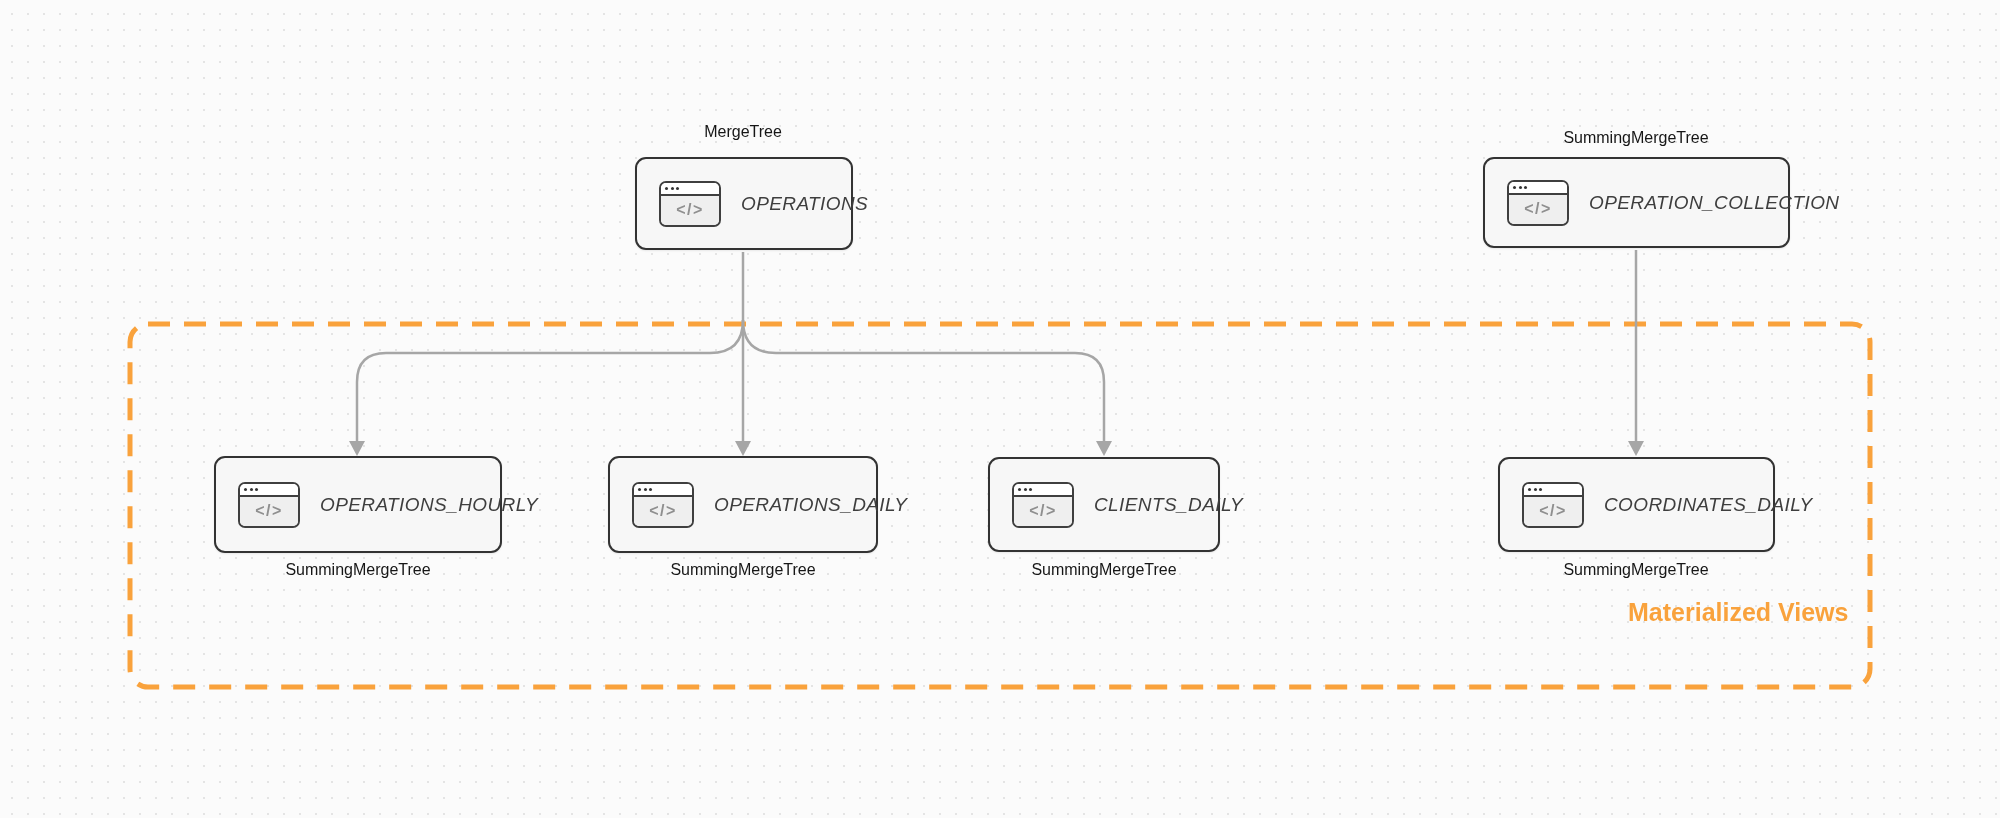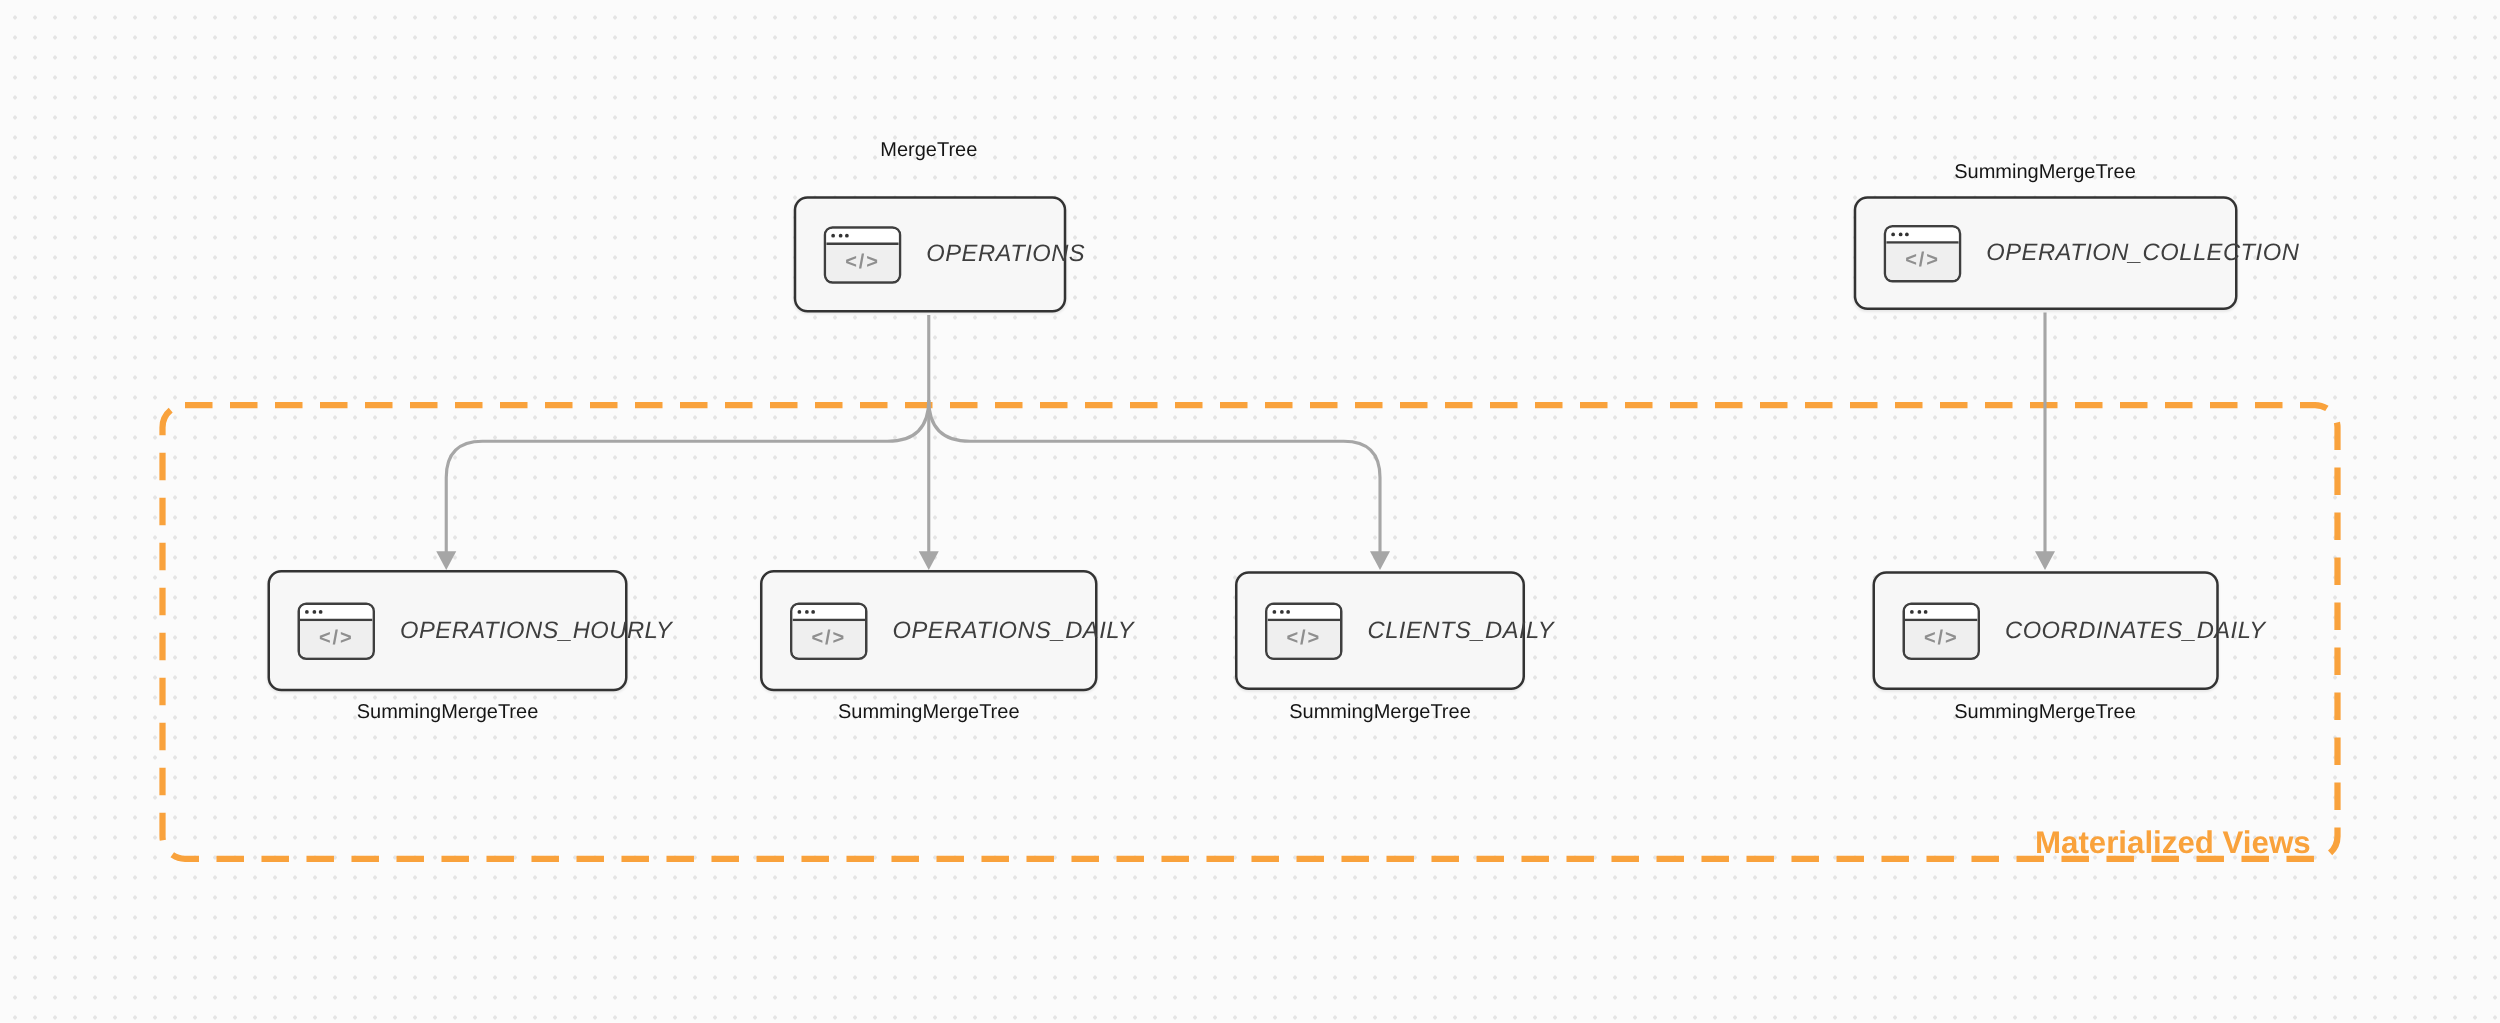--- a/index.html
+++ b/index.html
@@ -106,21 +106,21 @@
     <path d="M 743 320 Q 743 353 710 353 L 386 353 Q 357 353 357 382 L 357 442" fill="none" stroke="#A6A6A6" stroke-width="2.5"></path>
     <polygon points="349,441 365,441 357,456" fill="#A6A6A6"></polygon>
 
     <path d="M 743 320 Q 743 353 776 353 L 1075 353 Q 1104 353 1104 382 L 1104 442" fill="none" stroke="#A6A6A6" stroke-width="2.5"></path>
     <polygon points="1096,441 1112,441 1104,456" fill="#A6A6A6"></polygon>
 
     <path d="M 1636 250 L 1636 442" fill="none" stroke="#A6A6A6" stroke-width="2.5"></path>
     <polygon points="1628,441 1644,441 1636,456" fill="#A6A6A6"></polygon>
   </svg>
 
-  <div class="engine-label" style="left:743px;top:112px;">MergeTree</div>
+  <div class="engine-label" style="left:743px;top:123px;">MergeTree</div>
   <div class="engine-label" style="left:1636px;top:129px;">SummingMergeTree</div>
 
   <div class="node" style="left:635px;top:157px;width:218px;height:93px;">
     <div class="win-icon">
       <div class="win-head">
         <span class="win-dot"></span>
           <span class="win-dot"></span>
           <span class="win-dot"></span>
       </div>
       <div class="win-body">&lt;/&gt;</div>
@@ -186,15 +186,15 @@
       <div class="win-body">&lt;/&gt;</div>
     </div>
     <div class="node-label">COORDINATES_DAILY</div>
   </div>
 
   <div class="engine-label" style="left:358px;top:561px;">SummingMergeTree</div>
   <div class="engine-label" style="left:743px;top:561px;">SummingMergeTree</div>
   <div class="engine-label" style="left:1104px;top:561px;">SummingMergeTree</div>
   <div class="engine-label" style="left:1636px;top:561px;">SummingMergeTree</div>
 
-  <div class="group-label" style="left:1628px;top:660px;text-align:center;">Materialized Views</div>
+  <div class="group-label" style="left:1628px;top:598px;text-align:center;">Materialized Views</div>
 
 </div>
 
 </body></html>

